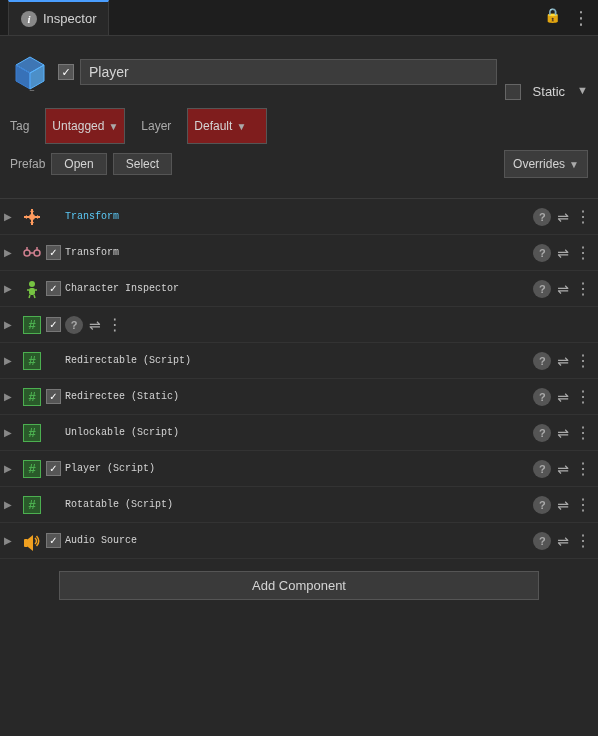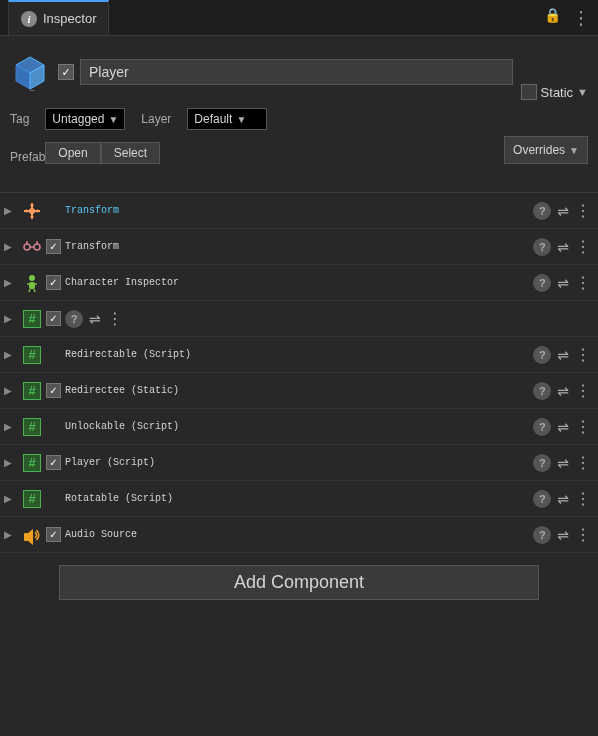--- a/index.html
+++ b/index.html
@@ -87,22 +87,21 @@
       border: 1px solid #555;
       color: #d4d4d4;
       padding: 3px 8px;
       font-size: 14px;
       font-weight: 500;
       flex: 1;
       height: 26px;
     }
     .static-section {
       display: flex;
-      align-items: center;
-      gap: 4px;
+      gap: 12px;
       font-size: 13px;
       margin-top: 40px;
     }
     .static-checkbox {
       width: 16px;
       height: 16px;
       background: #3c3c3c;
       border: 1px solid #666;
     }
     .static-label {
@@ -118,41 +117,42 @@
       display: flex;
       align-items: center;
       gap: 16px;
       margin-bottom: 6px;
     }
     .tag-label, .layer-label {
       color: #aaa;
       font-size: 12px;
     }
     .dropdown {
-      background: #000000;
+      background: #7f1d1d;
       border: 1px solid #555;
       color: #d4d4d4;
       padding: 2px 6px;
       font-size: 12px;
       display: flex;
       align-items: center;
       gap: 4px;
       cursor: pointer;
-      height: 22px;
+      height: 36px;
     }
     .dropdown-arrow {
       color: #aaa;
       font-size: 10px;
     }
 
     
     .prefab-row {
       display: flex;
-      align-items: flex-end;
-      margin-bottom: 20px;
+      align-items: center;
+      gap: 6px;
+      margin-bottom: 12px;
     }
     .prefab-label {
       color: #aaa;
       font-size: 12px;
     }
     .prefab-btn {
       background: #3c3c3c;
       border: 1px solid #555;
       color: #d4d4d4;
       padding: 2px 12px;
@@ -280,21 +280,21 @@
     .add-component-section {
       padding: 12px 10px;
       display: flex;
       justify-content: center;
     }
     .add-component-btn {
       background: #3a3a3a;
       border: 1px solid #555;
       color: #d4d4d4;
       padding: 6px 12px;
-      font-size: 18px;
+      font-size: 13px;
       cursor: pointer;
       width: 100%;
       max-width: 480px;
     }
 
     
     .info-icon {
       width: 16px;
       height: 16px;
       border-radius: 50%;

